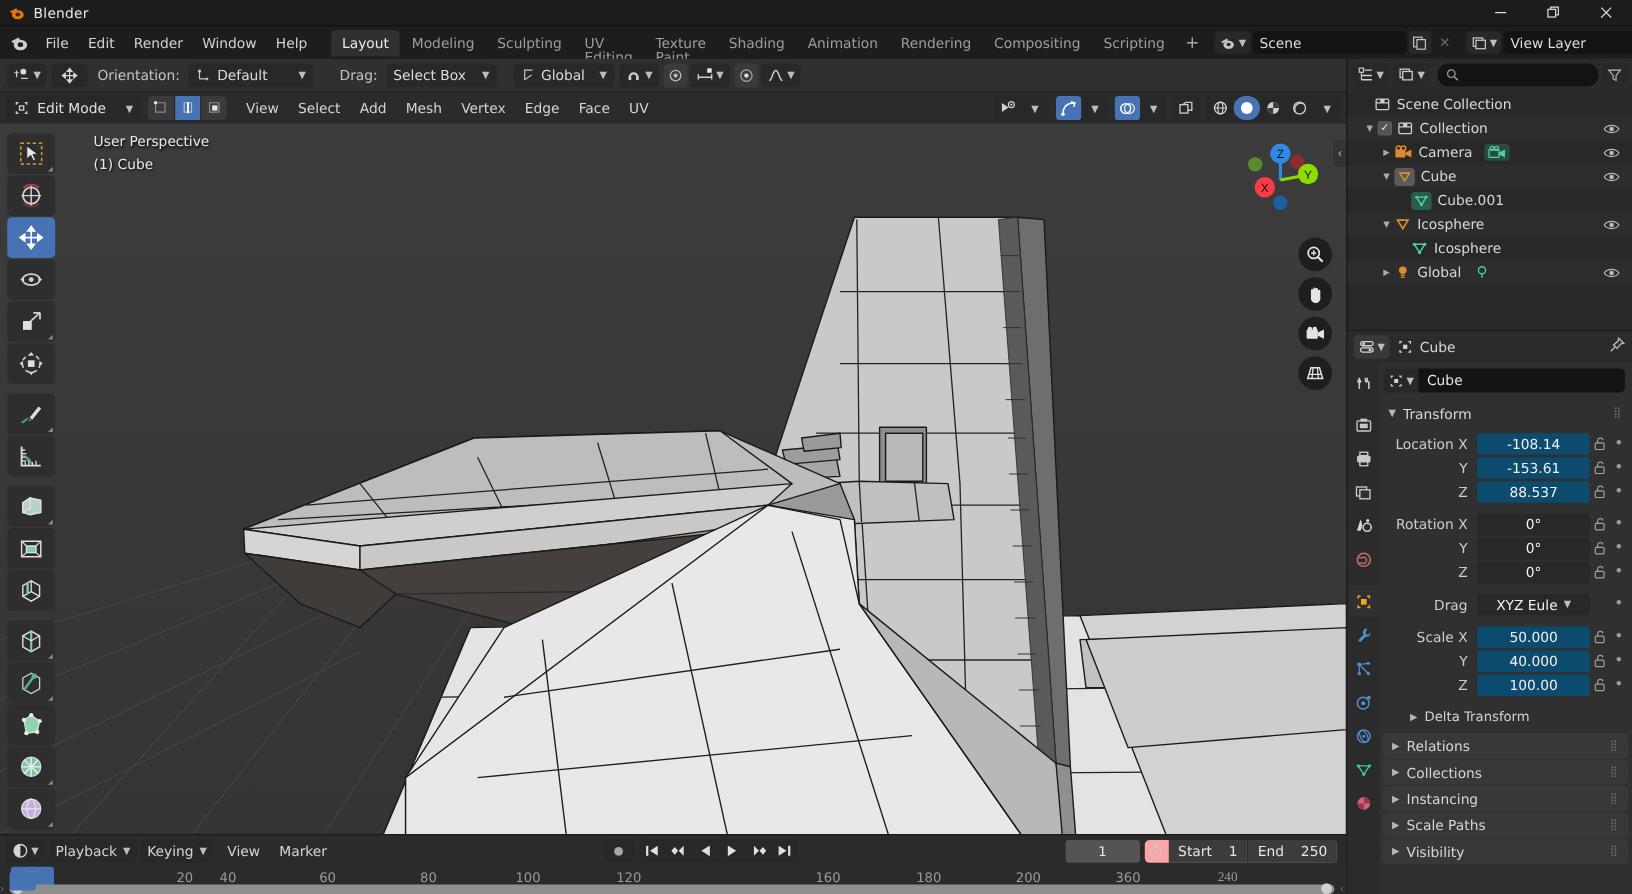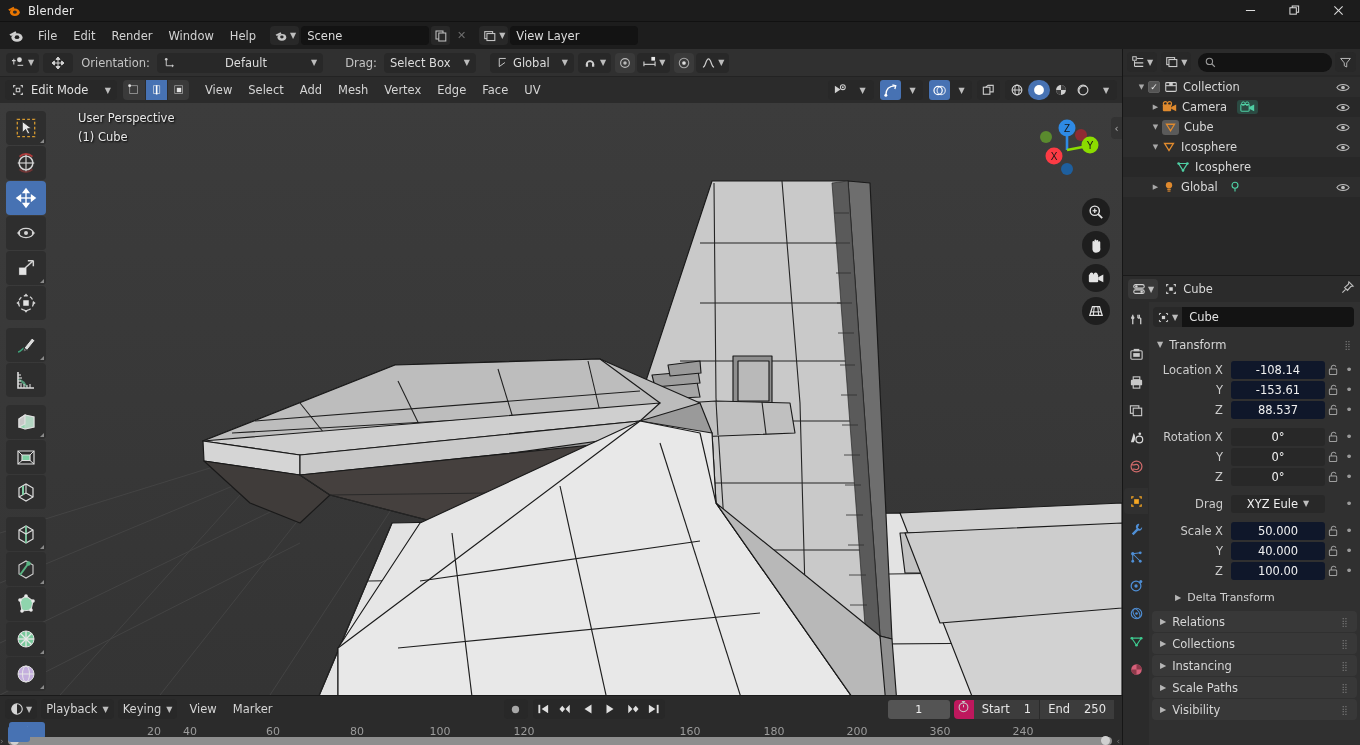--- a/index.html
+++ b/index.html
@@ -241,21 +241,21 @@
   .panel-head.boxed { background: #383838; border-radius: 4px; margin: 0 3px 1px; }
   .ph-tri { margin-right: 6px; color: #b6b6b6; font-size: 8px; }
   .ph-grip {
     position: absolute; right: 8px; color: #6f6f6f; font-size: 9px; letter-spacing: 1px;
   }
   .prop-row { display: flex; align-items: center; height: 19px; margin-bottom: 1px; padding-right: 4px; }
   .prop-label {
     width: 82px; text-align: right; padding-right: 8px; color: #cccccc; font-size: 11.5px;
   }
   .prop-val {
-    flex: 1; background: #0f172a; border-radius: 3px; height: 18px;
+    flex: 1; background: #0c4a6e; border-radius: 3px; height: 18px;
     display: flex; align-items: center; justify-content: center;
     color: #f0f0f0; font-size: 11.5px;
   }
   .prop-val.dark { background: #282828; }
   .prop-lock { width: 17px; display: flex; align-items: center; justify-content: center; color: #a0a0a0; }
   .prop-dot { width: 14px; text-align: center; color: #9a9a9a; font-size: 13px; line-height: 10px; }
   .prop-gap { height: 7px; }
   .sub-head { display: flex; align-items: center; height: 20px; padding-left: 26px; color: #d2d2d2; }
 
   
@@ -276,21 +276,21 @@
   }
   .play-grp { display: flex; background: #282828; border-radius: 4px; height: 20px; overflow: hidden; }
   .play-btn {
     width: 22px; height: 20px; display:flex; align-items:center; justify-content:center; color: #e0e0e0;
   }
   .tl-right { margin-left: auto; display: flex; align-items: center; padding-right: 3px; }
   .frame-fld {
     background: #545454; border-radius: 3px; height: 19px; width: 62px;
     display:flex; align-items:center; justify-content:center; color:#f0f0f0; margin-right: 4px;
   }
-  .se-grp { display: flex; align-items: flex-start; background: #be185d; border-radius: 4px; height: 19px; }
+  .se-grp { display: flex; align-items: center; background: #fca5a5; border-radius: 4px; height: 19px; }
   .se-ico { width: 20px; display:flex; align-items:center; justify-content:center; color:#c9c9c9; }
   .se-fld {
     height: 19px; display: flex; align-items: center; background:#3c3c3c;
     padding: 0 8px; color: #e6e6e6; gap: 14px; font-size: 11.5px;
   }
   .se-fld + .se-fld { border-left: 1px solid #2b2b2b; }
   #tl-ruler {
     position: absolute; left: 0; top: 26px; width: 1122px; height: 24px;
     background: #2b2b2b; overflow: hidden;
   }
@@ -366,20 +366,33 @@
         <ellipse cx="9" cy="9.2" rx="2.3" ry="1.9" fill="#1d1d1d"></ellipse>
         <path d="M1.4 6.4 L7.5 3.2 L8.6 5.2 L3.0 8.0 Z" fill="#cfcfcf"></path>
       </svg>
     </span>
     <div class="menu-item">File</div>
     <div class="menu-item">Edit</div>
     <div class="menu-item">Render</div>
     <div class="menu-item">Window</div>
     <div class="menu-item">Help</div>
 
+    <div class="ws-tabs">
+      <div class="ws-tab active">Layout</div>
+      <div class="ws-tab">Modeling</div>
+      <div class="ws-tab">Sculpting</div>
+      <div class="ws-tab">UV Editing</div>
+      <div class="ws-tab">Texture Paint</div>
+      <div class="ws-tab">Shading</div>
+      <div class="ws-tab">Animation</div>
+      <div class="ws-tab">Rendering</div>
+      <div class="ws-tab">Compositing</div>
+      <div class="ws-tab">Scripting</div>
+      <div class="ws-plus">+</div>
+    </div>
 
     <div class="scene-block">
       <div class="id-sel">
         <svg width="14" height="14" viewBox="0 0 16 16">
           <ellipse cx="9" cy="9.5" rx="5" ry="3.9" fill="#c6c6c6"></ellipse>
           <ellipse cx="9" cy="9.2" rx="2" ry="1.7" fill="#282828"></ellipse>
           <path d="M1.8 6.6 L7.5 3.6 L8.5 5.4 L3.2 8.0 Z" fill="#c6c6c6"></path>
         </svg>
         <span class="caret">▼</span>
       </div>
@@ -421,21 +434,21 @@
           <path d="M8 2 l2 2.4 h-4 z"></path>
             <path d="M8 14 l2 -2.4 h-4 z"></path>
           <path d="M2 8 l2.4 2 v-4 z"></path>
             <path d="M14 8 l-2.4 2 v-4 z"></path>
           <line x1="8" y1="4" x2="8" y2="12"></line>
             <line x1="4" y1="8" x2="12" y2="8"></line>
         </g>
       </svg>
     </div>
     <span class="ts-label">Orientation:</span>
-    <div class="ts-drop" style="min-width:104px;gap:44px;">
+    <div class="ts-drop" style="min-width:104px;">
       <svg width="13" height="13" viewBox="0 0 16 16" style="margin-right:5px;">
         <path d="M4 12 L4 4 M4 12 L12 12" stroke="#c8c8c8" stroke-width="1.2" fill="none"></path>
         <circle cx="4" cy="4" r="1.6" fill="#c8c8c8"></circle>
         <path d="M11 10 l2.5 2 -2.5 2z" fill="#c8c8c8"></path>
       </svg>
       <span>Default</span>
       <span class="caret">▼</span>
     </div>
     <span class="ts-label" style="margin-left:22px;">Drag:</span>
     <div class="ts-drop" style="min-width:92px;">
@@ -998,20 +1011,28 @@
         </svg>
       </div>
       <div class="ol-drop" style="margin-right:0;">
         <svg width="13" height="13" viewBox="0 0 16 16">
           <path d="M2 3 L14 3 L9.5 8.5 L9.5 13.5 L6.5 12 L6.5 8.5 Z" fill="none" stroke="#b9b9b9" stroke-width="1.2"></path>
         </svg>
       </div>
     </div>
     <div id="ol-body">
 
+      <div class="ol-row" style="padding-left:22px;">
+        <svg width="14" height="14" viewBox="0 0 16 16">
+          <rect x="2" y="3" width="12" height="10" rx="1" fill="none" stroke="#cfcfcf" stroke-width="1.2"></rect>
+          <line x1="2" y1="6.5" x2="14" y2="6.5" stroke="#cfcfcf" stroke-width="1.2"></line>
+          <rect x="6" y="3" width="4" height="3.5" fill="#cfcfcf"></rect>
+        </svg>
+        <span class="ol-name">Scene Collection</span>
+      </div>
 
       <div class="ol-row alt" style="padding-left:12px;">
         <span class="ol-tri">▼</span>
         <span class="ol-chk">✓</span>
         <svg width="14" height="14" viewBox="0 0 16 16">
           <rect x="2" y="3" width="12" height="10" rx="1" fill="none" stroke="#cfcfcf" stroke-width="1.2"></rect>
           <line x1="2" y1="6.5" x2="14" y2="6.5" stroke="#cfcfcf" stroke-width="1.2"></line>
           <rect x="6" y="3" width="4" height="3.5" fill="#cfcfcf"></rect>
         </svg>
         <span class="ol-name">Collection</span>
@@ -1057,20 +1078,31 @@
         </span>
         <span class="ol-name">Cube</span>
         <span class="ol-eye">
           <svg width="14" height="11" viewBox="0 0 16 11">
             <path d="M1 5.5 C4 1 12 1 15 5.5 C12 10 4 10 1 5.5Z" fill="none" stroke="#bcbcbc" stroke-width="1.2"></path>
             <circle cx="8" cy="5.5" r="2.1" fill="#bcbcbc"></circle>
           </svg>
         </span>
       </div>
 
+      <div class="ol-row" style="padding-left:53px;">
+        <span style="background:#2b5c4c;border-radius:3px;padding:1px 2px;display:flex;">
+          <svg width="13" height="13" viewBox="0 0 16 16">
+            <polygon points="3,4 13,4 8,12" fill="none" stroke="#4fcfa4" stroke-width="1.4"></polygon>
+            <circle cx="3" cy="4" r="1.5" fill="#4fcfa4"></circle>
+              <circle cx="13" cy="4" r="1.5" fill="#4fcfa4"></circle>
+            <circle cx="8" cy="12" r="1.5" fill="#4fcfa4"></circle>
+          </svg>
+        </span>
+        <span class="ol-name">Cube.001</span>
+      </div>
 
       <div class="ol-row alt" style="padding-left:26px;">
         <span class="ol-tri">▼</span>
         <svg width="14" height="14" viewBox="0 0 16 16">
           <polygon points="3,4 13,4 8,12" fill="none" stroke="#e08a2e" stroke-width="1.6"></polygon>
         </svg>
         <span class="ol-name">Icosphere</span>
         <span class="ol-eye">
           <svg width="14" height="11" viewBox="0 0 16 11">
             <path d="M1 5.5 C4 1 12 1 15 5.5 C12 10 4 10 1 5.5Z" fill="none" stroke="#bcbcbc" stroke-width="1.2"></path>
@@ -1499,21 +1531,21 @@
       <span class="tick" style="left:190px;">40</span>
       <span class="tick" style="left:273px;">60</span>
       <span class="tick" style="left:357px;">80</span>
       <span class="tick" style="left:440px;">100</span>
       <span class="tick" style="left:524px;">120</span>
       <span class="tick" style="left:632px;margin-top:33px;">140</span>
       <span class="tick" style="left:690px;">160</span>
       <span class="tick" style="left:774px;">180</span>
       <span class="tick" style="left:857px;">200</span>
       <span class="tick" style="left:940px;">360</span>
-      <span class="tick" style="left:1023px;">240</span>
+      <span class="tick" style="left:1023px;font-family:Liberation Serif, serif;">240</span>
       <span class="tick" style="left:1106px;margin-top:32px;">260</span>
       <div id="playhead" style="left:27px;">1</div>
       <div id="playhead-line" style="left:27px;"></div>
       <div id="tl-scroll">
         <span class="scroll-knob" style="left:2px;"></span>
         <span class="scroll-knob" style="right:2px;"></span>
       </div>
       <span class="scroll-arrow" style="left:0;">›</span>
       <span class="scroll-arrow" style="right:2px;">‹</span>
     </div>

